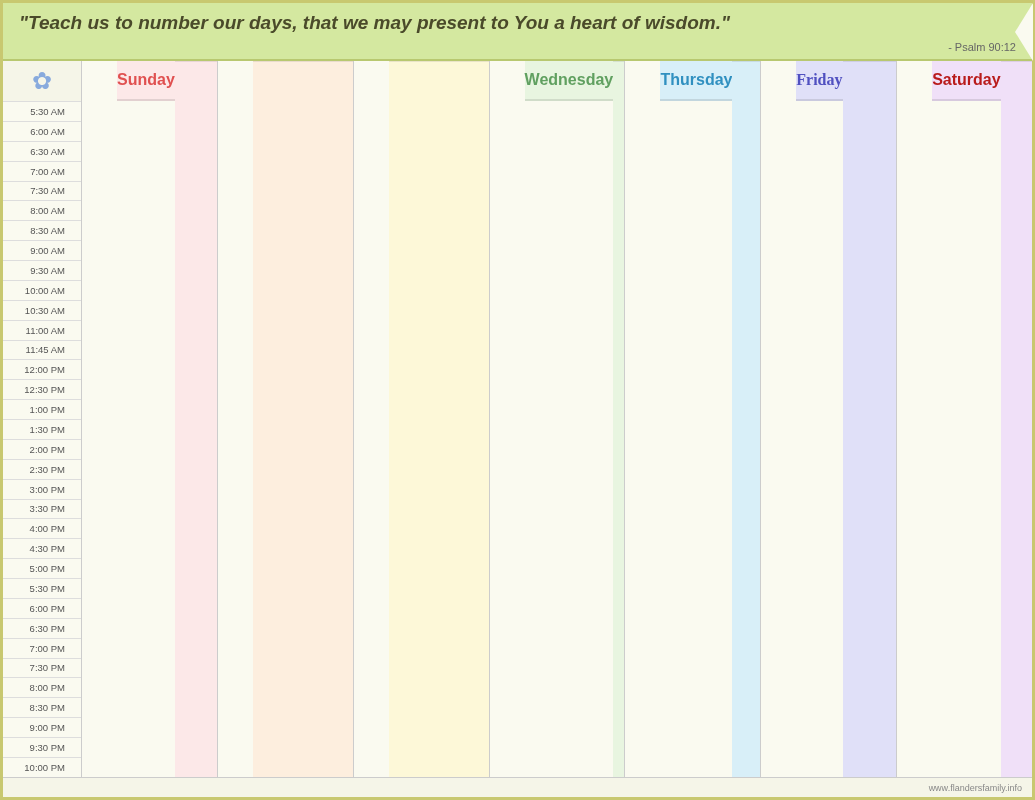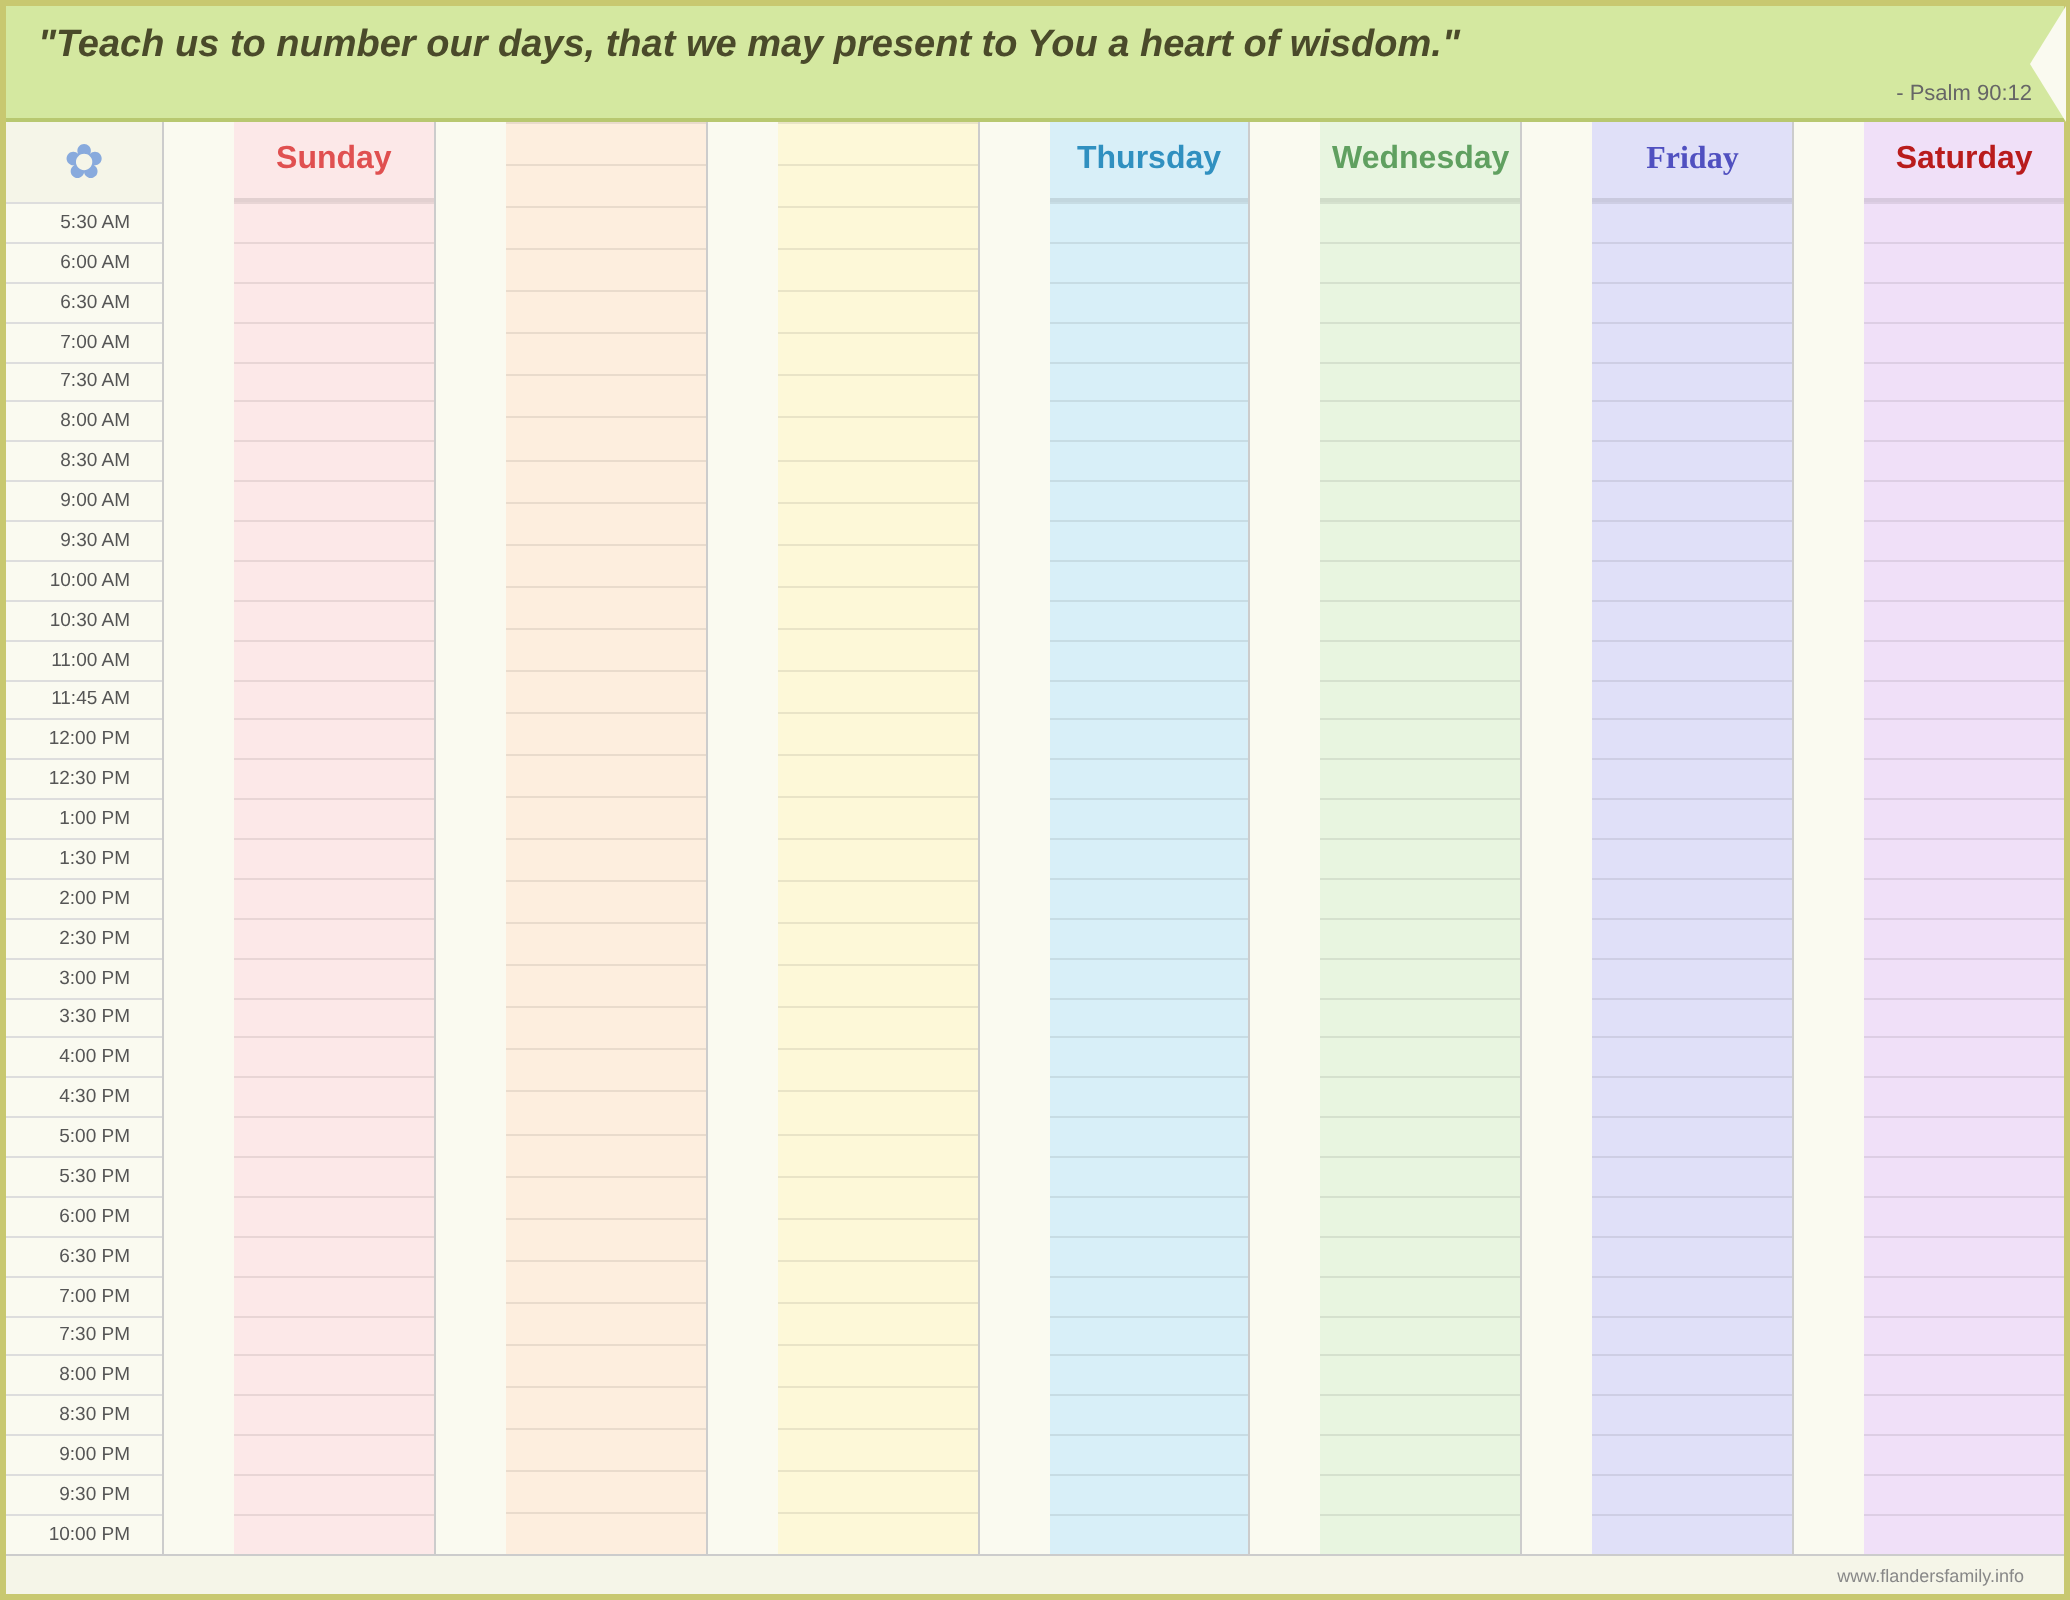--- a/index.html
+++ b/index.html
@@ -84,21 +84,21 @@
       justify-content: flex-end;
       padding-right: 16px;
       font-size: 9.5px;
       color: #555;
       border-top: 1px solid #ddd;
       min-height: 0;
     }
     .day-col {
       flex: 1;
       display: flex;
-      flex-direction: column;
+      flex-direction: row;
       border-left: 1px solid #ccc;
       padding-left: 35px;
     }
     .day-header {
       height: 40px;
       display: flex;
       align-items: center;
       justify-content: center;
       font-size: 16px;
       font-weight: bold;
@@ -124,21 +124,21 @@
     .friday .day-cell { background: #e0e0f8; }
     .saturday .day-header { color: #b91c1c; background: #f0e0f8; }
     .saturday .day-cell { background: #f0e0f8; }
 
     .footer-bar {
       height: 20px;
       background: #f5f5e8;
       display: flex;
       align-items: center;
       justify-content: flex-end;
-      padding-right: 20px;
+      padding-right: 10px;
       font-size: 9px;
       color: #888;
       border-top: 1px solid #ccc;
     }
   </style>
 </head>
 <body>
 
 <div class="outer">
 
@@ -292,59 +292,59 @@
         <div class="day-cell"></div>
         <div class="day-cell"></div>
         <div class="day-cell"></div>
         <div class="day-cell"></div>
         <div class="day-cell"></div>
         <div class="day-cell"></div>
         <div class="day-cell"></div>
         <div class="day-cell"></div>
         <div class="day-cell"></div>
       </div>
+      <div class="day-col wednesday">
+        <div class="day-header">Wednesday</div>
+        <div class="day-cell"></div>
+        <div class="day-cell"></div>
+        <div class="day-cell"></div>
+        <div class="day-cell"></div>
+        <div class="day-cell"></div>
+        <div class="day-cell"></div>
+        <div class="day-cell"></div>
+        <div class="day-cell"></div>
+        <div class="day-cell"></div>
+        <div class="day-cell"></div>
+        <div class="day-cell"></div>
+        <div class="day-cell"></div>
+        <div class="day-cell"></div>
+        <div class="day-cell"></div>
+        <div class="day-cell"></div>
+        <div class="day-cell"></div>
+        <div class="day-cell"></div>
+        <div class="day-cell"></div>
+        <div class="day-cell"></div>
+        <div class="day-cell"></div>
+        <div class="day-cell"></div>
+        <div class="day-cell"></div>
+        <div class="day-cell"></div>
+        <div class="day-cell"></div>
+        <div class="day-cell"></div>
+        <div class="day-cell"></div>
+        <div class="day-cell"></div>
+        <div class="day-cell"></div>
+        <div class="day-cell"></div>
+        <div class="day-cell"></div>
+        <div class="day-cell"></div>
+        <div class="day-cell"></div>
+        <div class="day-cell"></div>
+        <div class="day-cell"></div>
+      </div>
       <div class="day-col thursday">
         <div class="day-header">Thursday</div>
-        <div class="day-cell"></div>
-        <div class="day-cell"></div>
-        <div class="day-cell"></div>
-        <div class="day-cell"></div>
-        <div class="day-cell"></div>
-        <div class="day-cell"></div>
-        <div class="day-cell"></div>
-        <div class="day-cell"></div>
-        <div class="day-cell"></div>
-        <div class="day-cell"></div>
-        <div class="day-cell"></div>
-        <div class="day-cell"></div>
-        <div class="day-cell"></div>
-        <div class="day-cell"></div>
-        <div class="day-cell"></div>
-        <div class="day-cell"></div>
-        <div class="day-cell"></div>
-        <div class="day-cell"></div>
-        <div class="day-cell"></div>
-        <div class="day-cell"></div>
-        <div class="day-cell"></div>
-        <div class="day-cell"></div>
-        <div class="day-cell"></div>
-        <div class="day-cell"></div>
-        <div class="day-cell"></div>
-        <div class="day-cell"></div>
-        <div class="day-cell"></div>
-        <div class="day-cell"></div>
-        <div class="day-cell"></div>
-        <div class="day-cell"></div>
-        <div class="day-cell"></div>
-        <div class="day-cell"></div>
-        <div class="day-cell"></div>
-        <div class="day-cell"></div>
-      </div>
-      <div class="day-col wednesday">
-        <div class="day-header">Wednesday</div>
         <div class="day-cell"></div>
         <div class="day-cell"></div>
         <div class="day-cell"></div>
         <div class="day-cell"></div>
         <div class="day-cell"></div>
         <div class="day-cell"></div>
         <div class="day-cell"></div>
         <div class="day-cell"></div>
         <div class="day-cell"></div>
         <div class="day-cell"></div>

